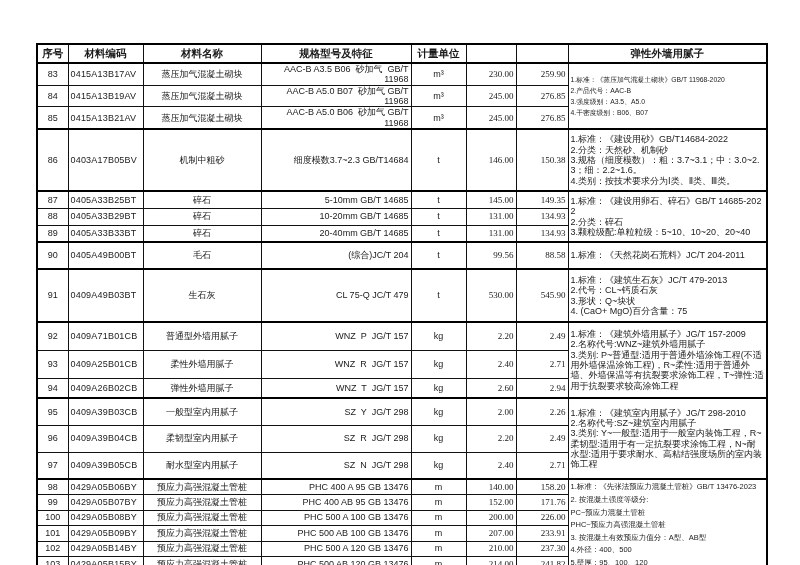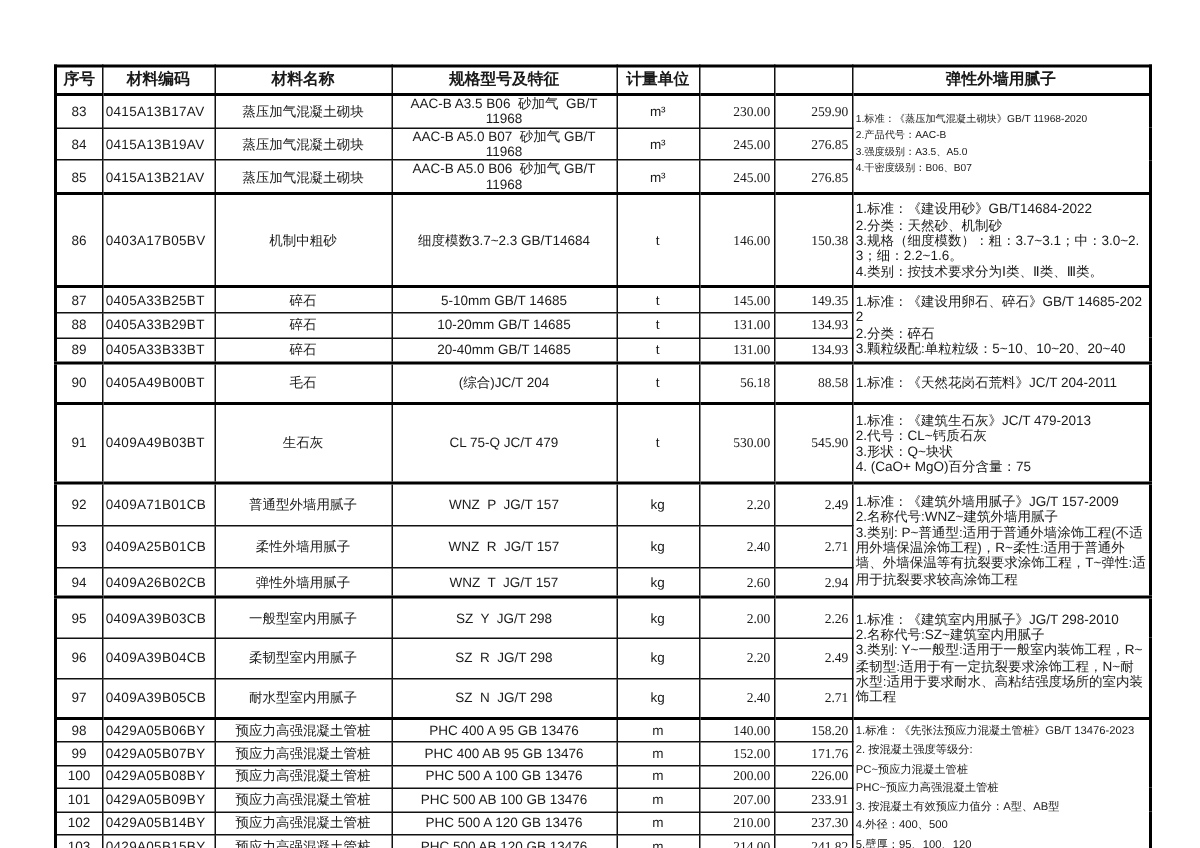--- a/index.html
+++ b/index.html
@@ -22,21 +22,21 @@
     line-height:1.15;
   }
   table.mat thead th{
     font-size:10.5px;font-weight:bold;text-align:center;
     border-bottom:2px solid #000;height:17px;background:#fff;
   }
   tr.group-start td{border-top:2px solid #000;}
   td.c-no{text-align:center;font-size:9px;}
   td.c-code{font-size:9px;letter-spacing:.2px;}
   td.c-name{text-align:center;font-size:9.5px;}
-  td.c-spec{text-align:center;font-size:9px;white-space:pre-wrap;}
+  td.c-spec{text-align:right;font-size:9px;white-space:pre-wrap;}
   td.c-unit{text-align:center;font-size:9px;}
   td.c-price{
     text-align:right;font-size:9px;padding-right:2px;
     font-family:"Liberation Serif","DejaVu Serif",serif;
   }
   td.c-notes{
     text-align:left;font-size:8.5px;line-height:12.8px;
     vertical-align:middle;padding:1px 3px;
   }
   td.c-notes.small{font-size:6.8px;line-height:11px;}
@@ -150,21 +150,21 @@
           <td class="c-unit">t</td>
           <td class="c-price">131.00</td>
           <td class="c-price">134.93</td>
         </tr>
         <tr class="group-start" style="height: 27px;">
           <td class="c-no">90</td>
           <td class="c-code">0405A49B00BT</td>
           <td class="c-name">毛石</td>
           <td class="c-spec">(综合)JC/T 204</td>
           <td class="c-unit">t</td>
-          <td class="c-price">56.18</td>
+          <td class="c-price">99.56</td>
           <td class="c-price">88.58</td>
           <td class="c-notes" rowspan="1">
             <div class="note-line">1.标准：《天然花岗石荒料》JC/T 204-2011</div>
           </td>
         </tr>
         <tr class="group-start" style="height: 53px;">
           <td class="c-no">91</td>
           <td class="c-code">0409A49B03BT</td>
           <td class="c-name">生石灰</td>
           <td class="c-spec">CL 75-Q JC/T 479</td>

